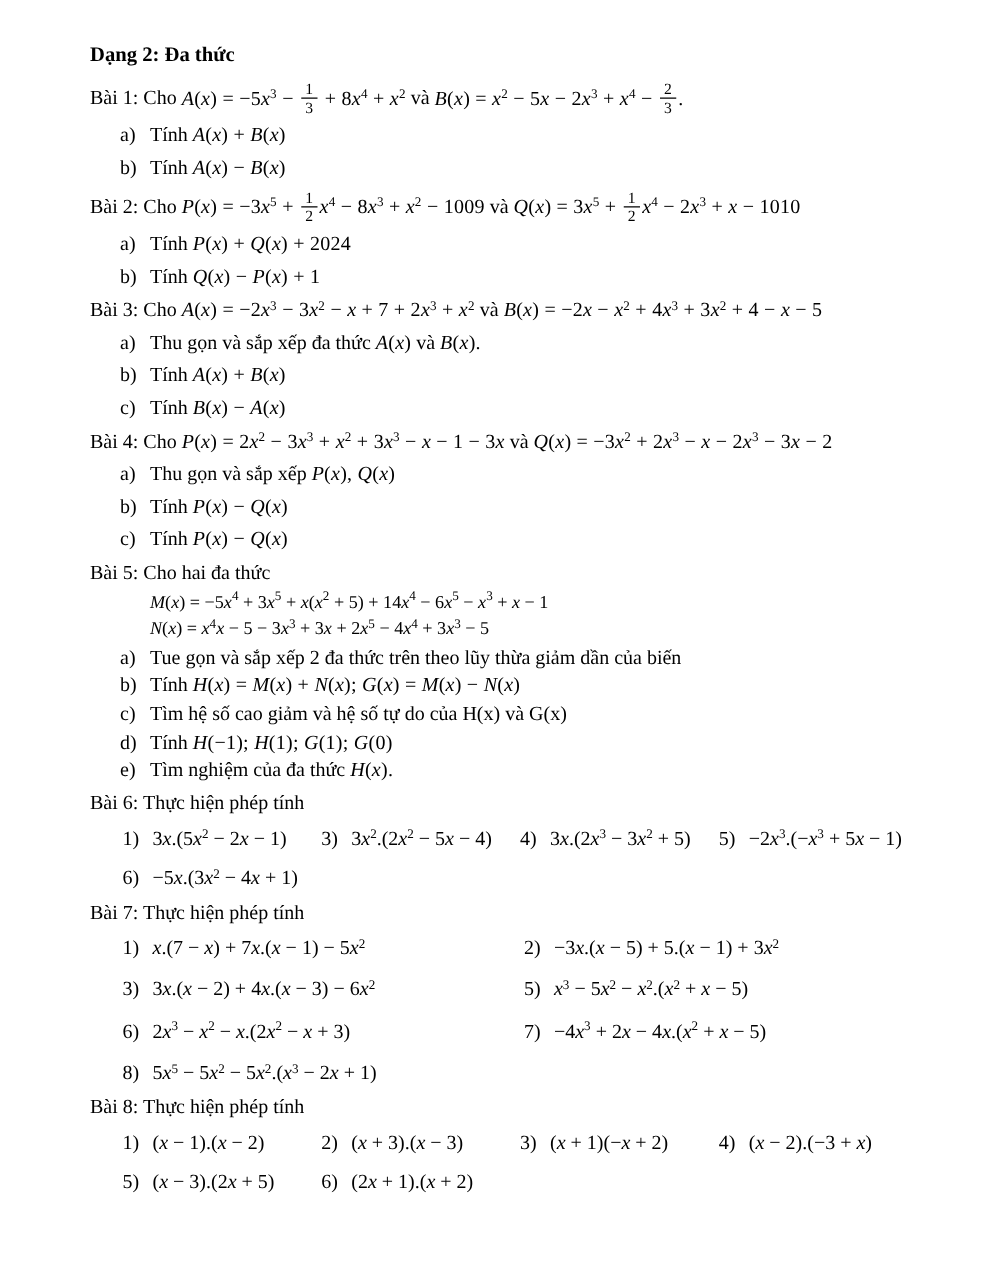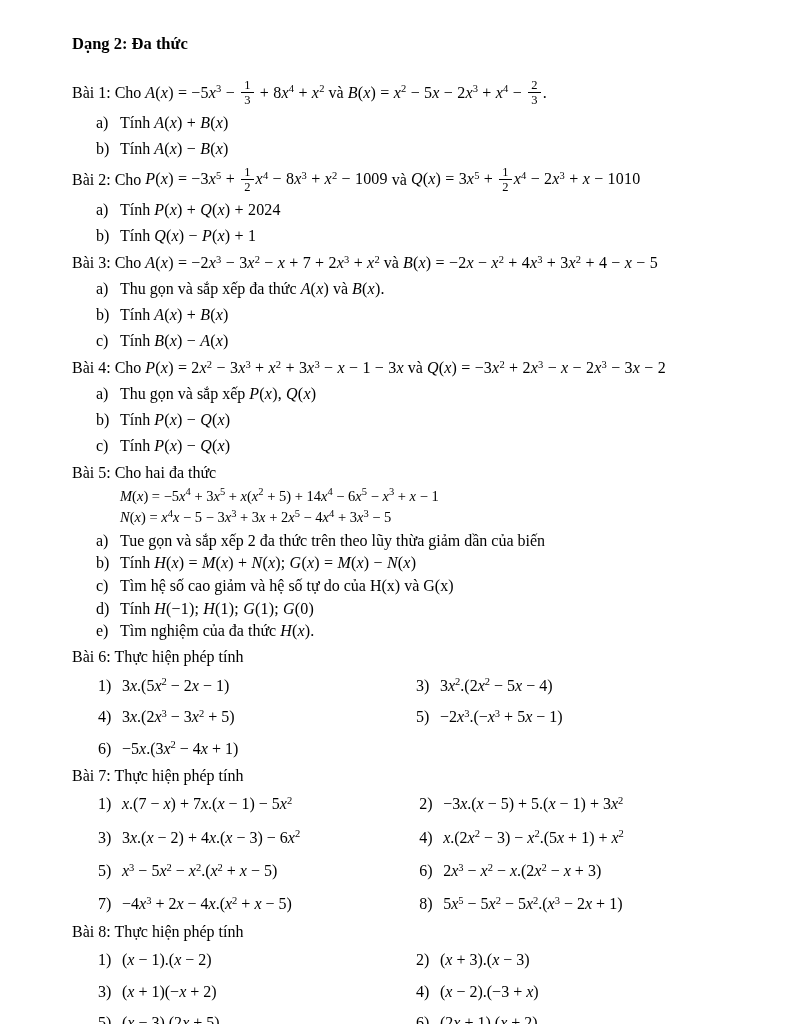--- a/index.html
+++ b/index.html
@@ -4,39 +4,39 @@
 <style>
   * { margin: 0; padding: 0; box-sizing: border-box; }
   html, body { background: #ffffff; }
   body {
     width: 792px; height: 1024px;
     font-family: "Liberation Serif", serif;
     color: #000; font-size: 16px; line-height: 1.4;
     overflow: hidden;
   }
   .page { width: 792px; height: 1024px; padding: 32px 58px 16px 72px; background: #fff; }
-  .title { font-weight: bold; font-size: 16.5px; margin-bottom: 24px; }
+  .title { font-weight: bold; font-size: 16.5px; margin-bottom: 10px; }
   .problem { margin-bottom: 2px; }
   .head { margin: 5px 0 2px 0; }
   .label { font-weight: normal; }
   .items .item { padding-left: 24px; margin: 3.5px 0; }
   .compact .items .item { margin: 1.5px 0; line-height: 1.32; }
   .marker { display: inline-block; min-width: 24px; }
   .math i { font-style: italic; }
   .math { white-space: nowrap; margin-top: 45px; }
   .item .math, .head .math { letter-spacing: 0.2px; }
   sup { font-size: 10.5px; line-height: 0; position: relative; top: -0.5em; vertical-align: baseline; }
   .frac {
     display: inline-block; text-align: center; vertical-align: middle;
     font-size: 12.5px; line-height: 1.15; margin: 0 2px; position: relative; top: -1px;
   }
   .fnum { display: block; border-bottom: 1px solid #000; padding: 0 3px; }
   .fden { display: block; padding: 0 3px; }
   .display-math { padding-left: 48px; font-size: 14.5px; margin: 2px 0; line-height: 1.35; }
-  .grid3 { display: grid; grid-template-columns: 1fr 1fr; padding-left: 26px; row-gap: 9px; margin: 6px 0 4px 0; }
+  .grid3 { display: grid; grid-template-columns: 1fr 1fr 1fr 1fr; padding-left: 26px; row-gap: 9px; margin: 6px 0 4px 0; }
   .grid2 { display: grid; grid-template-columns: 1.02fr 1fr; padding-left: 26px; row-gap: 11px; margin: 6px 0 4px 0; }
   .gitem { white-space: nowrap; }
 </style>
 </head>
 <body>
 
 <div class="page">
   <div class="title">Dạng 2: Đa thức</div>
   <div id="doc-body">
       <div class="problem">
@@ -90,21 +90,20 @@
           <div class="gitem"><span class="marker">5)</span><span class="math">−2<i>x</i><sup>3</sup>.(−<i>x</i><sup>3</sup> + 5<i>x</i> − 1)</span></div>
           <div class="gitem"><span class="marker">6)</span><span class="math">−5<i>x</i>.(3<i>x</i><sup>2</sup> − 4<i>x</i> + 1)</span></div>
         </div>
       </div>
       <div class="problem">
         <div class="head"><span class="label">Bài 7:</span> <span>Thực hiện phép tính</span></div>
         <div class="grid2">
           <div class="gitem"><span class="marker">1)</span><span class="math"><i>x</i>.(7 − <i>x</i>) + 7<i>x</i>.(<i>x</i> − 1) − 5<i>x</i><sup>2</sup></span></div>
           <div class="gitem"><span class="marker">2)</span><span class="math">−3<i>x</i>.(<i>x</i> − 5) + 5.(<i>x</i> − 1) + 3<i>x</i><sup>2</sup></span></div>
           <div class="gitem"><span class="marker">3)</span><span class="math">3<i>x</i>.(<i>x</i> − 2) + 4<i>x</i>.(<i>x</i> − 3) − 6<i>x</i><sup>2</sup></span></div>
-          <div class="gitem"><span class="marker">4)</span><span class="math"><i>x</i>.(2<i>x</i><sup>2</sup> − 3) − <i>x</i><sup>2</sup>.(5<i>x</i> + 1) + <i>x</i><sup>2</sup></span></div>
           <div class="gitem"><span class="marker">5)</span><span class="math"><i>x</i><sup>3</sup> − 5<i>x</i><sup>2</sup> − <i>x</i><sup>2</sup>.(<i>x</i><sup>2</sup> + <i>x</i> − 5)</span></div>
           <div class="gitem"><span class="marker">6)</span><span class="math">2<i>x</i><sup>3</sup> − <i>x</i><sup>2</sup> − <i>x</i>.(2<i>x</i><sup>2</sup> − <i>x</i> + 3)</span></div>
           <div class="gitem"><span class="marker">7)</span><span class="math">−4<i>x</i><sup>3</sup> + 2<i>x</i> − 4<i>x</i>.(<i>x</i><sup>2</sup> + <i>x</i> − 5)</span></div>
           <div class="gitem"><span class="marker">8)</span><span class="math">5<i>x</i><sup>5</sup> − 5<i>x</i><sup>2</sup> − 5<i>x</i><sup>2</sup>.(<i>x</i><sup>3</sup> − 2<i>x</i> + 1)</span></div>
         </div>
       </div>
       <div class="problem">
         <div class="head"><span class="label">Bài 8:</span> <span>Thực hiện phép tính</span></div>
         <div class="grid3">
           <div class="gitem"><span class="marker">1)</span><span class="math">(<i>x</i> − 1).(<i>x</i> − 2)</span></div>

